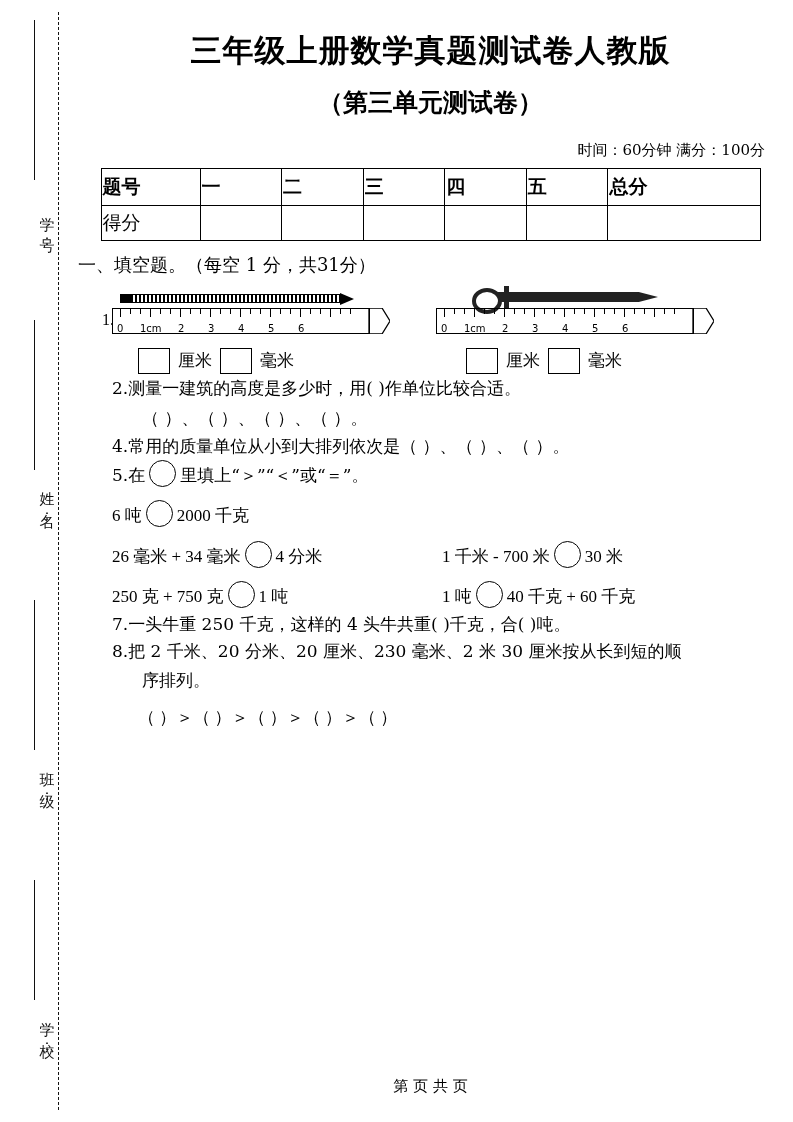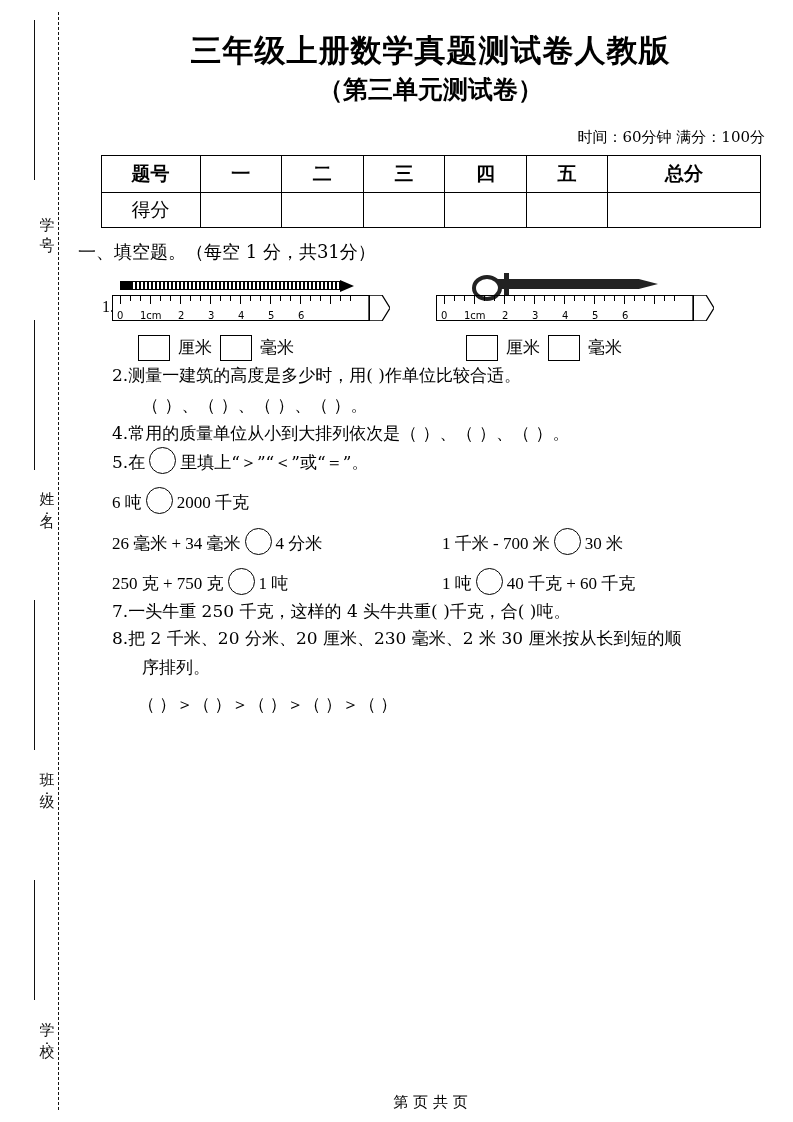--- a/index.html
+++ b/index.html
@@ -67,41 +67,41 @@
     font-size: 31px;
     font-weight: bold;
     letter-spacing: 1px;
     margin-top: 30px;
     font-family: "DejaVu Serif", serif;
   }
   .subtitle {
     text-align: center;
     font-size: 25px;
     font-weight: bold;
-    margin-top: 1px;
+    margin-top: 14px;
     font-family: "DejaVu Serif", serif;
   }
   .meta {
     text-align: right;
     font-size: 15px;
     margin-top: 22px;
     padding-right: 28px;
     font-family: "DejaVu Serif", serif;
   }
 
   
   .score-table {
     margin: 8px auto 0 auto;
     border-collapse: collapse;
     width: 660px;
   }
   .score-table td {
     border: 1.4px solid #000;
     height: 34px;
-    text-align: center;
+    text-align: left;
     font-size: 19px;
     font-weight: bold;
     font-family: "DejaVu Serif", serif;
   }
   .score-table td.head {
     width: 96px;
   }
   .score-table tr.blank td {
     height: 32px;
     font-weight: normal;
@@ -279,21 +279,21 @@
   .cmp-b { width: 320px; }
   .cmp-c { width: 250px; }
   .ordering {
     padding-left: 60px;
     margin-top: 12px;
     font-size: 17px;
     letter-spacing: 0px;
   }
   .footer {
     position: absolute;
-    bottom: 10px;
+    bottom: 26px;
     left: 0;
     width: 725px;
     text-align: center;
     font-size: 15px;
     font-family: "DejaVu Serif", serif;
   }
 </style>
 </head>
 <body>
 

